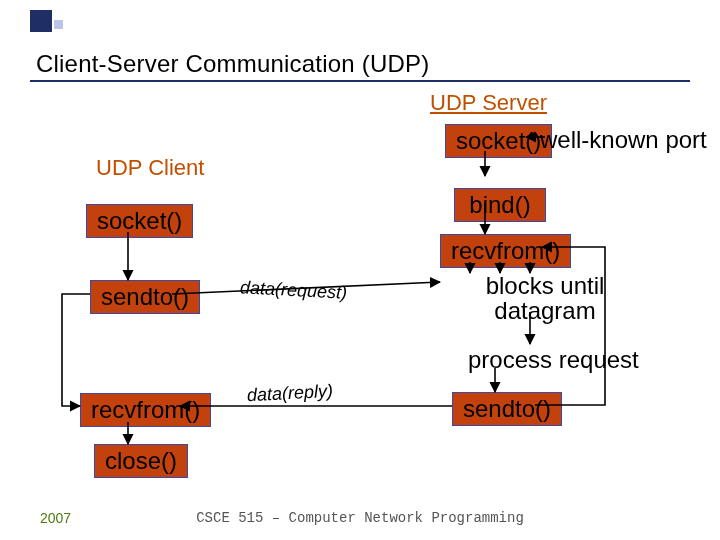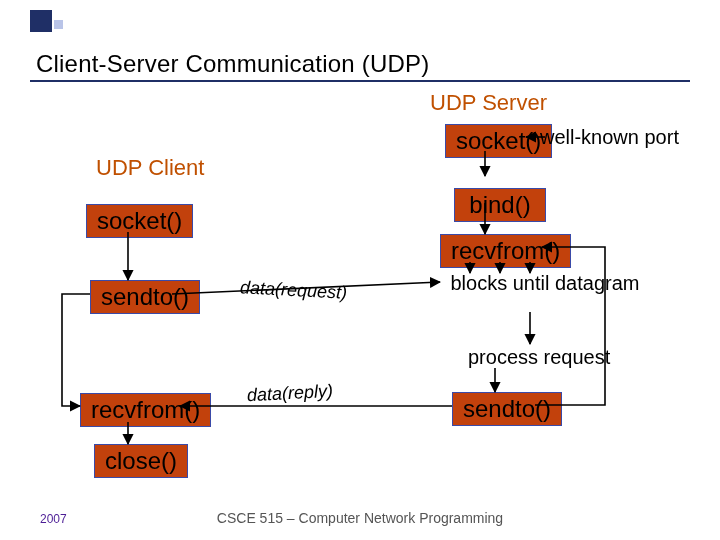--- a/index.html
+++ b/index.html
@@ -44,48 +44,48 @@
     right: 30px;
     top: 80px;
     height: 2px;
     background: #1f2f66;
   }
   .section-label {
     font-size: 22px;
     color: #c05000;
     font-weight: 400;
   }
-  #server-label { position:absolute; left:430px; top:90px; }
+  #server-label { position:absolute; left:430px; top:90px;text-decoration:underline; }
   #client-label { position:absolute; left:96px;  top:155px;text-align:right; }
   .fn-box {
     position: absolute;
     background: #c2410c;
     border: 1.5px solid #3a4aa8;
     font-size: 24px;
     text-align: center;
     padding: 2px 10px;
     min-width: 70px;
   }
   #srv-socket   { left:445px; top:124px; }
   #srv-bind     { left:454px; top:168px;margin-top:20px; }
   #srv-recvfrom { left:440px; top:234px; }
   #srv-sendto   { left:452px; top:392px; }
   #cli-socket   { left:86px;  top:204px; }
   #cli-sendto   { left:90px;  top:280px; }
   #cli-recvfrom { left:80px;  top:393px; }
   #cli-close    { left:94px;  top:444px; }
-  .plain-text { position:absolute; font-size:20px; }
+  .plain-text { position:absolute; font-size:24px; }
   #wkp-label   { left:540px; top:126px; }
   #blocks-text { left:445px; top:273px; text-align:center; width:200px; line-height:1.05; }
   #process-text{ left:468px; top:346px; }
   .edge-label { position:absolute; font-size:18px; font-style:italic; }
   #req-label   { left:240px; top:280px; transform: rotate(3deg); }
   #rep-label   { left:247px; top:383px; transform: rotate(-3deg); }
-  .footer-year { position:absolute; left:40px; bottom:14px; font-size:12px; color:#4c1d95; }
-  .footer-course { position:absolute; left:0; right:0; bottom:14px; text-align:center; font-size:14px; color:#555; }
+  .footer-year { position:absolute; left:40px; bottom:14px; font-size:14px; color:#4d7c0f; }
+  .footer-course { position:absolute; left:0; right:0; bottom:14px; text-align:center; font-size:14px; color:#555;font-family:Liberation Mono, monospace; }
   svg.arrows {
     position: absolute;
     left: 0; top: 0;
     width: 720px; height: 540px;
     pointer-events: none;
   }
 </style>
 </head>
 <body>
 

